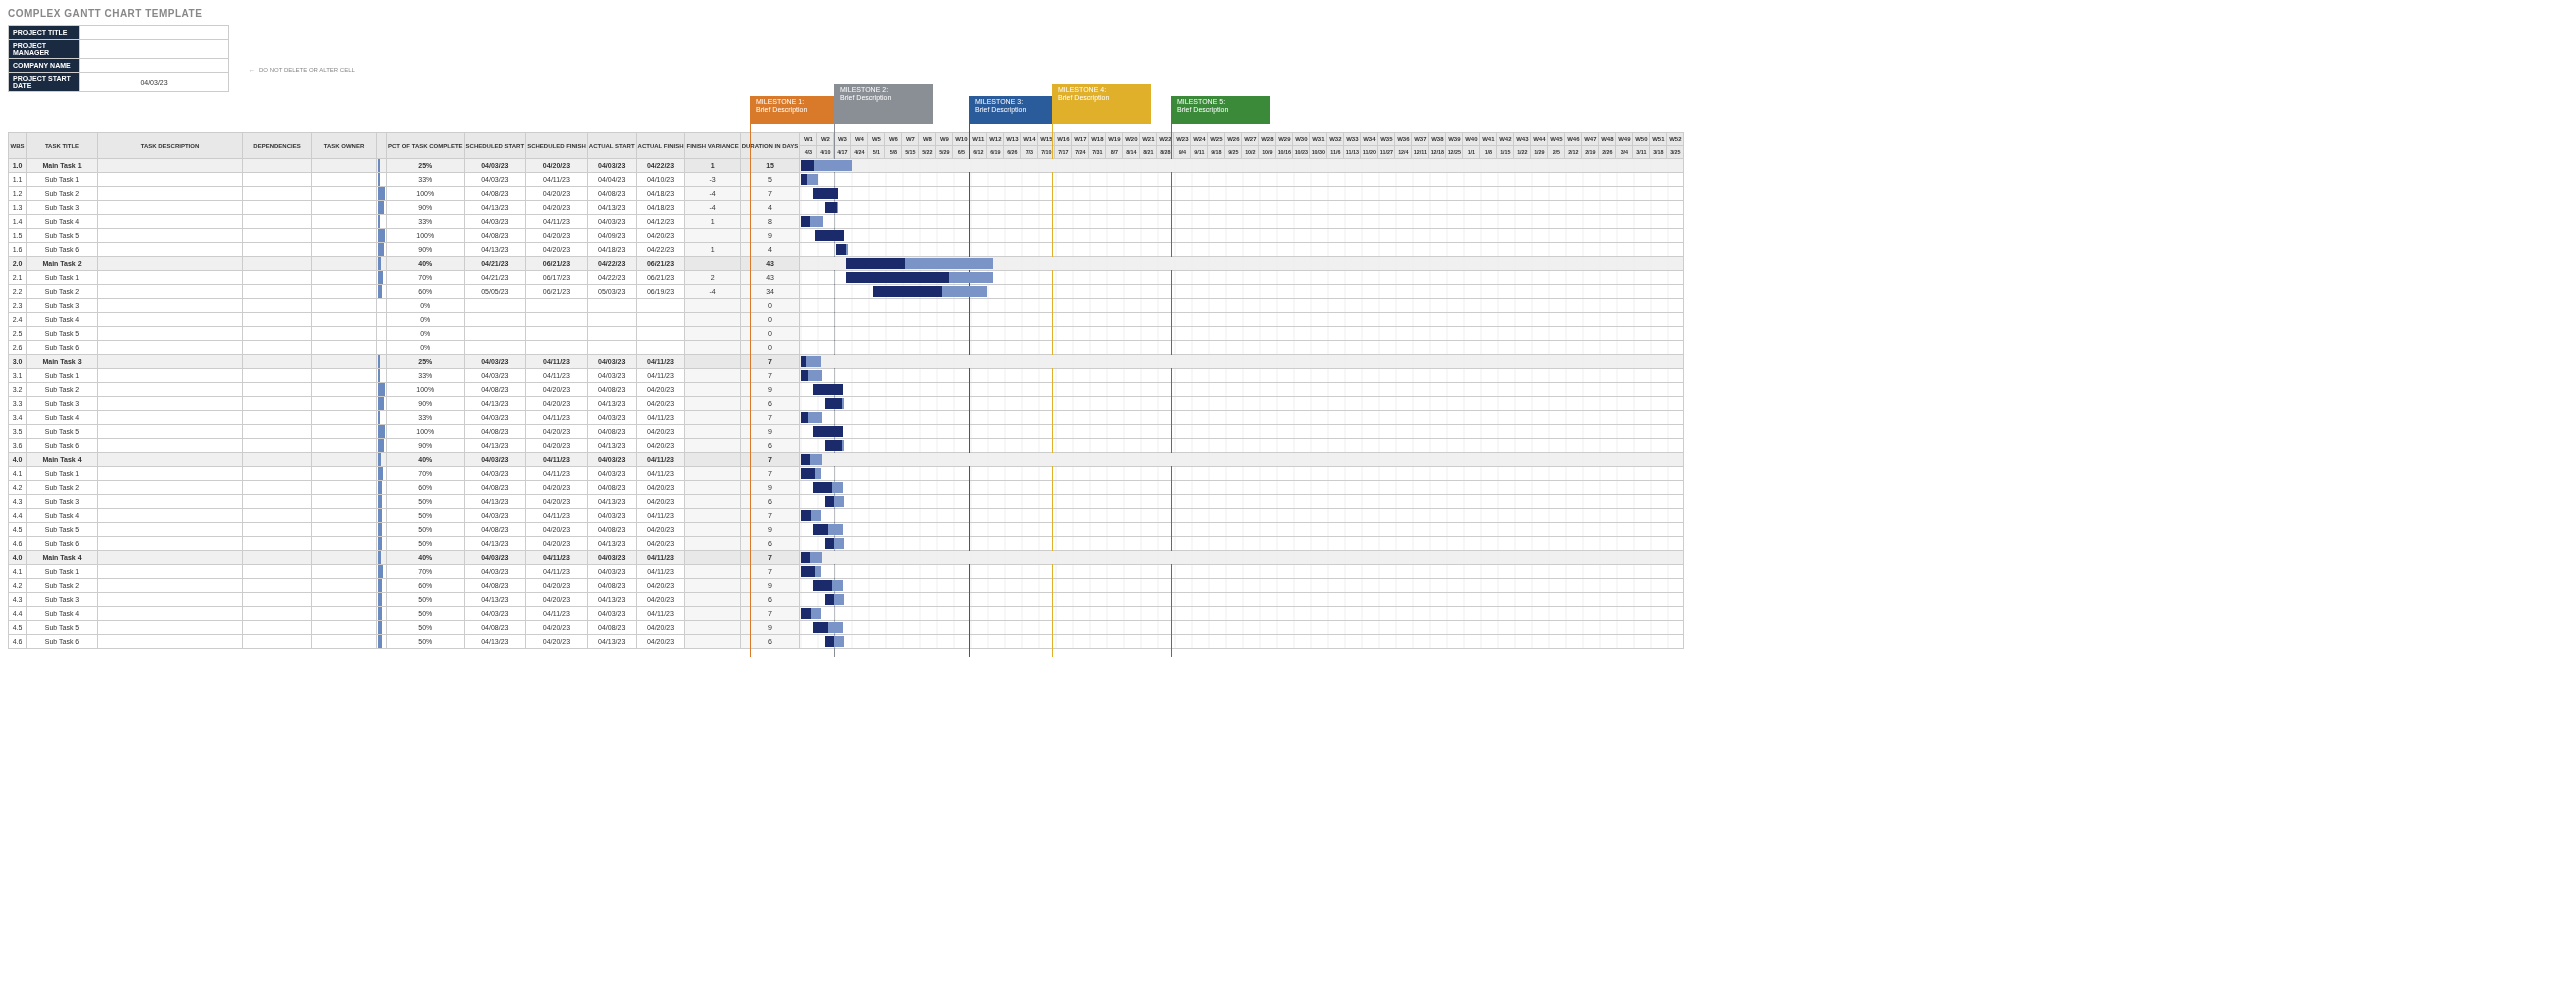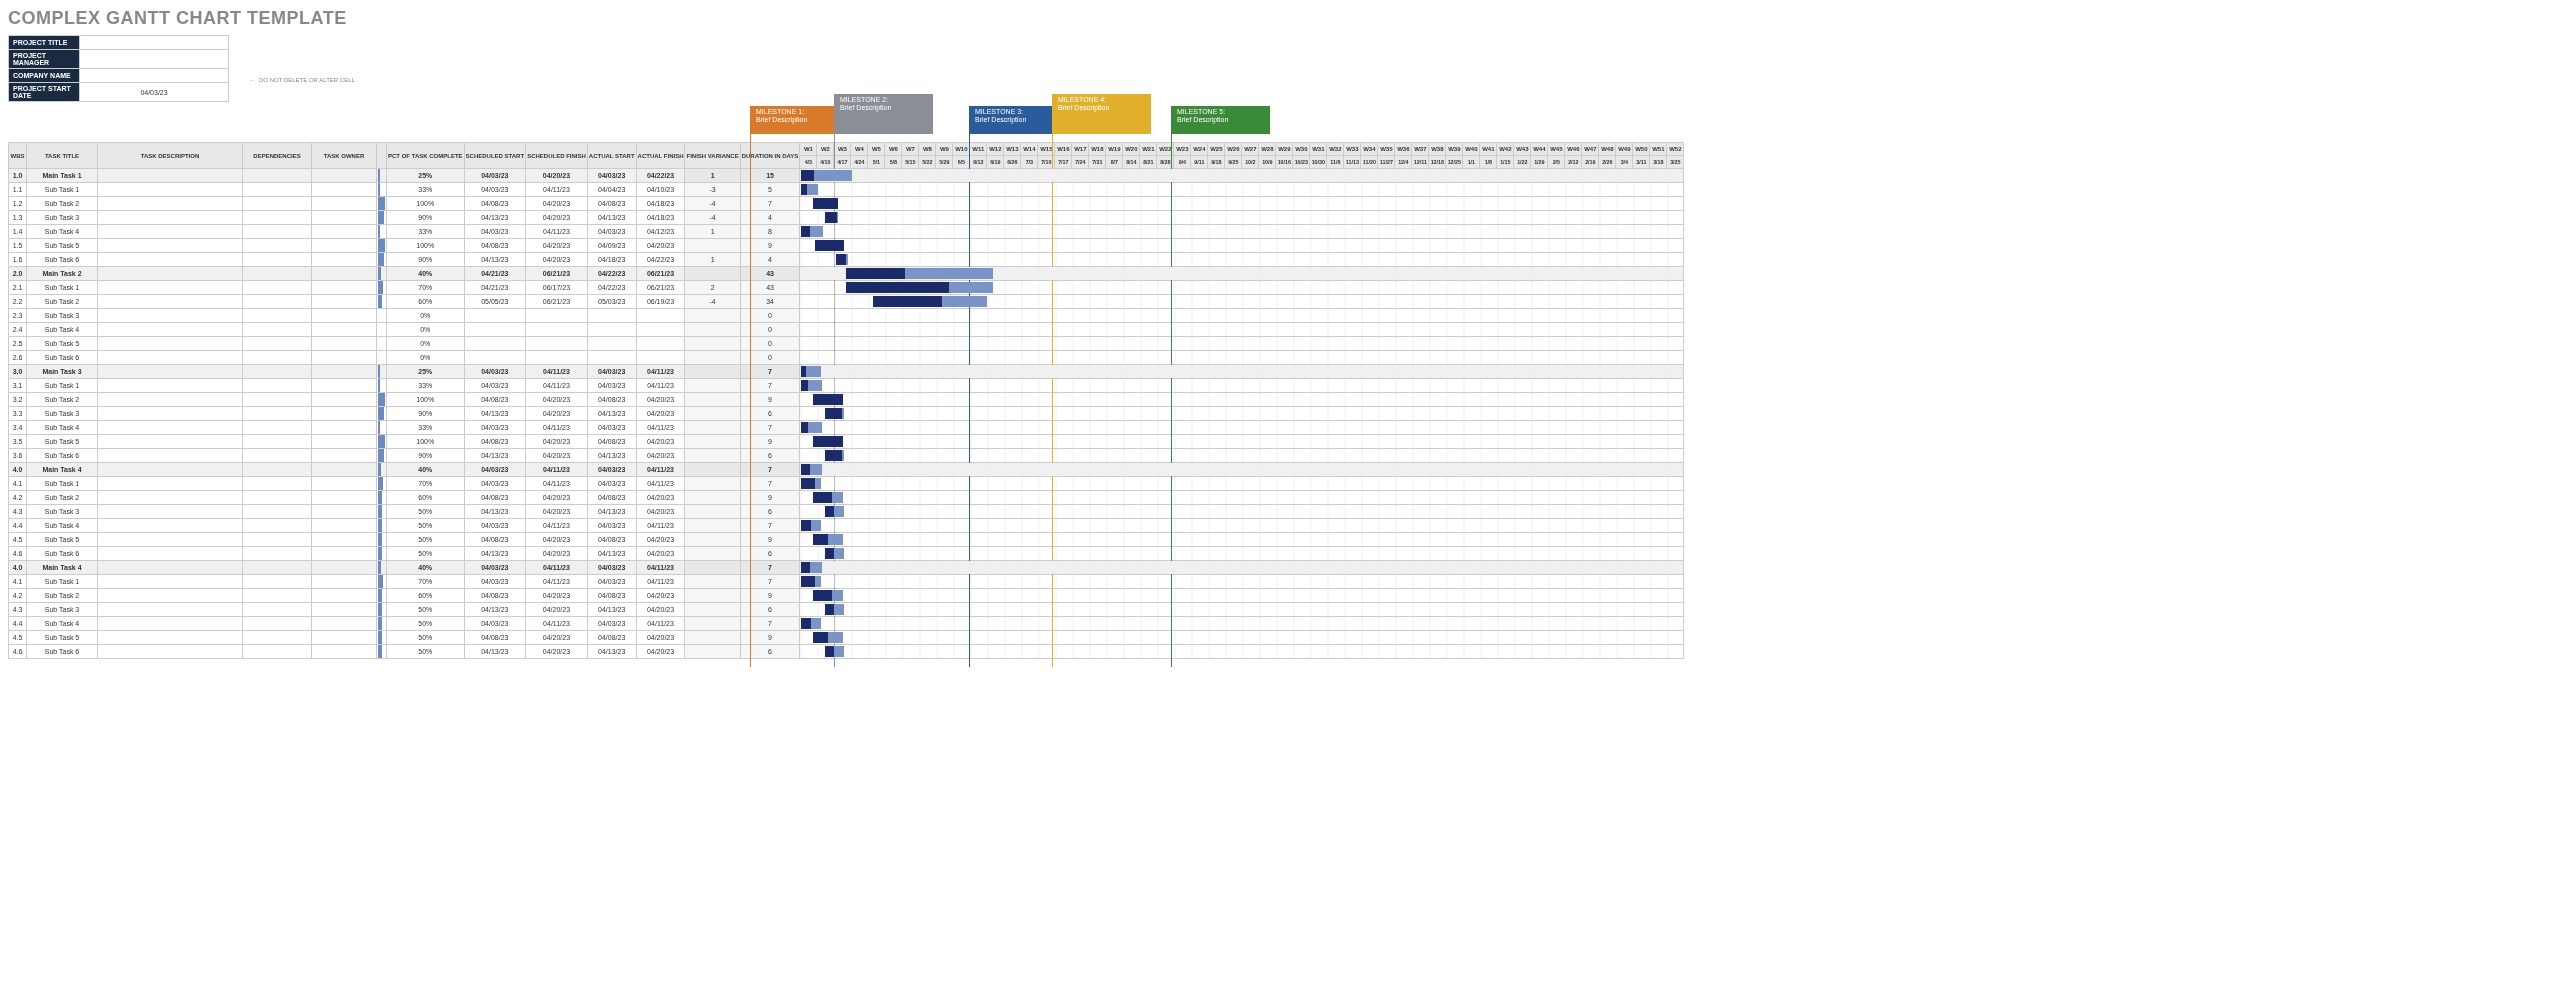--- a/index.html
+++ b/index.html
@@ -1,17 +1,17 @@
 <!DOCTYPE html>
 <html><head>
 <meta charset="utf-8">
 <style>
   * { box-sizing: border-box; margin: 0; padding: 0; }
   body { font-family: Arial, sans-serif; font-size: 7px; color: #333; background: #fff; padding: 8px; }
-  .title { font-size: 18px; font-weight: bold; color: #888; letter-spacing: 0.5px; margin-bottom: 6px; }
+  .title { font-size: 10px; font-weight: bold; color: #888; letter-spacing: 0.5px; margin-bottom: 6px; }
   .top { display: flex; align-items: flex-start; gap: 20px; margin-bottom: 4px; }
   .info { border-collapse: collapse; }
   .info td { border: 1px solid #ccc; height: 14px; }
   .info .lbl { background: #1a2a40; color: #fff; font-weight: bold; width: 71px; padding: 2px 4px; }
   .info .val { background: #fff; width: 149px; text-align: center; }
   .note { color: #888; font-size: 6px; display: flex; align-items: center; margin-top: 42px; }
   .note .arr { margin-right: 4px; }
   .milestones { position: relative; height: 36px; margin-left: 642px; }
   .ms { position: absolute; top: 0; height: 28px; padding: 2px 6px; color: #fff; font-size: 7px; line-height: 1.2; }
   .ms .line { position: absolute; width: 1px; top: 28px; height: 554px; }

